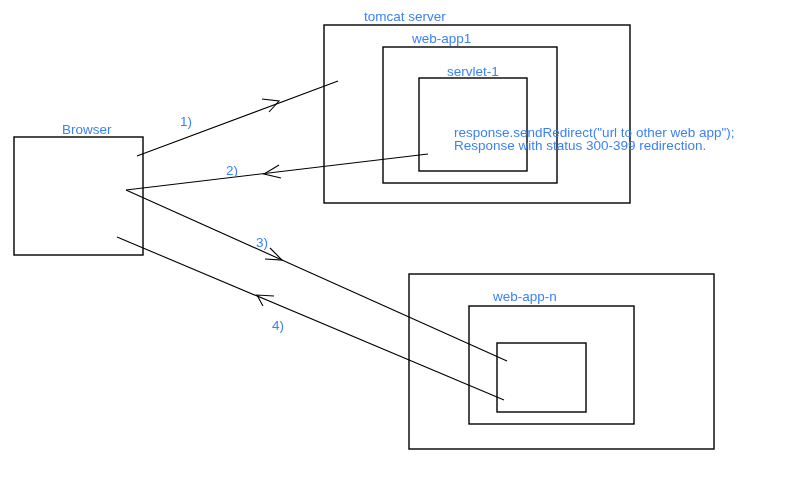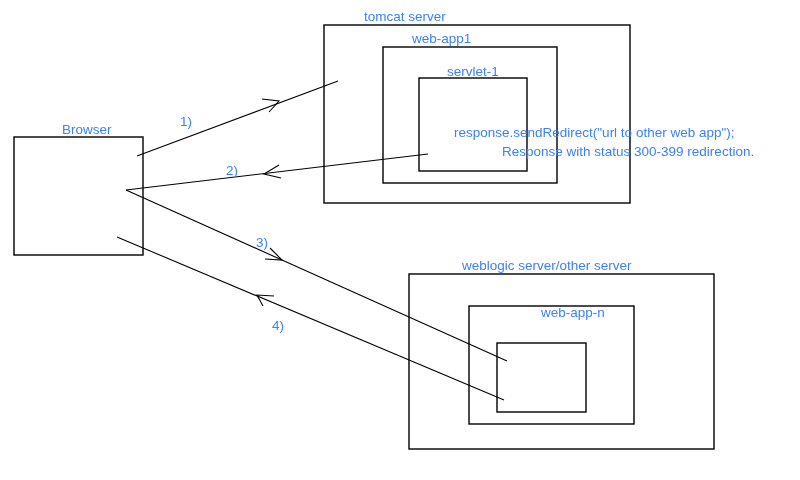--- a/index.html
+++ b/index.html
@@ -71,28 +71,27 @@
   </svg>
 
   <div class="lbl" style="left:22px;  top:122px;margin-left:40px;">Browser</div>
 
   <div class="lbl" style="left:364px; top:9px;">tomcat server</div>
 
   <div class="lbl" style="left:412px; top:31px;">web-app1</div>
 
   <div class="lbl" style="left:447px; top:64px;">servlet-1</div>
 
-  <div class="lbl" style="left:462px; top:258px;">weblogic server/other server</div>
 
-  <div class="lbl" style="left:493px; top:305px;margin-left:48px;">web-app-n</div>
+  <div class="lbl" style="left:493px; top:289px;">web-app-n</div>
 
 
   <div class="lbl" style="left:454px; top:125px;">response.sendRedirect("url to other web app");</div>
 
-  <div class="lbl" style="left:454px; top:144px;margin-left:48px;">Response with status 300-399 redirection.</div>
+  <div class="lbl" style="left:454px; top:138px;">Response with status 300-399 redirection.</div>
 
   <div class="lbl" style="left:180px; top:114px;">1)</div>
 
   <div class="lbl" style="left:226px; top:163px;">2)</div>
 
   <div class="lbl" style="left:256px; top:235px;">3)</div>
 
   <div class="lbl" style="left:272px; top:318px;">4)</div>
 
 </div>

